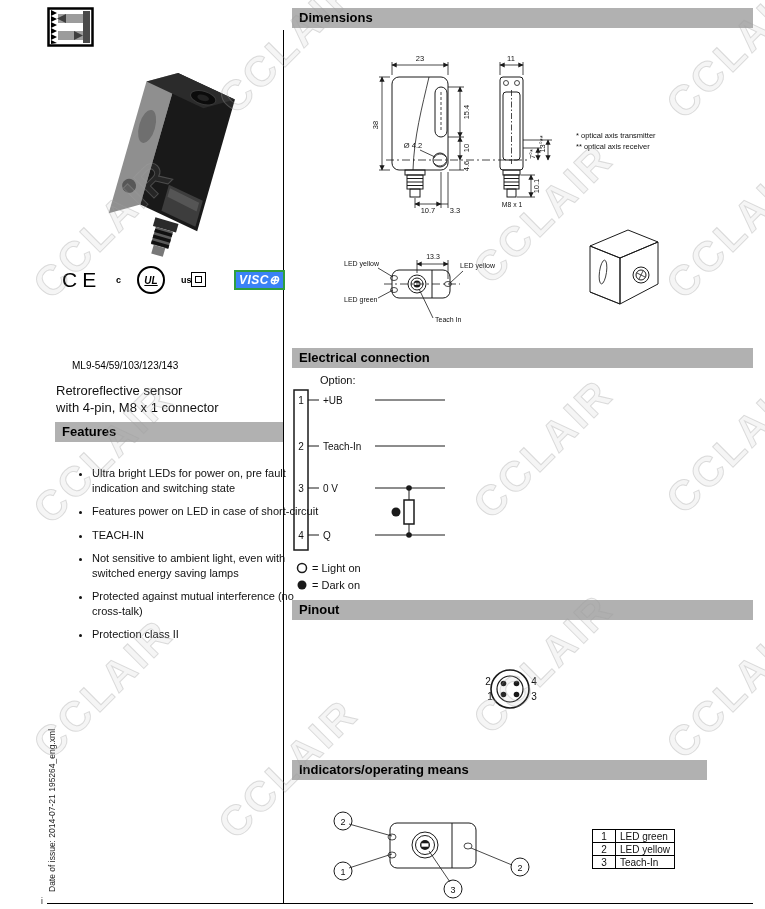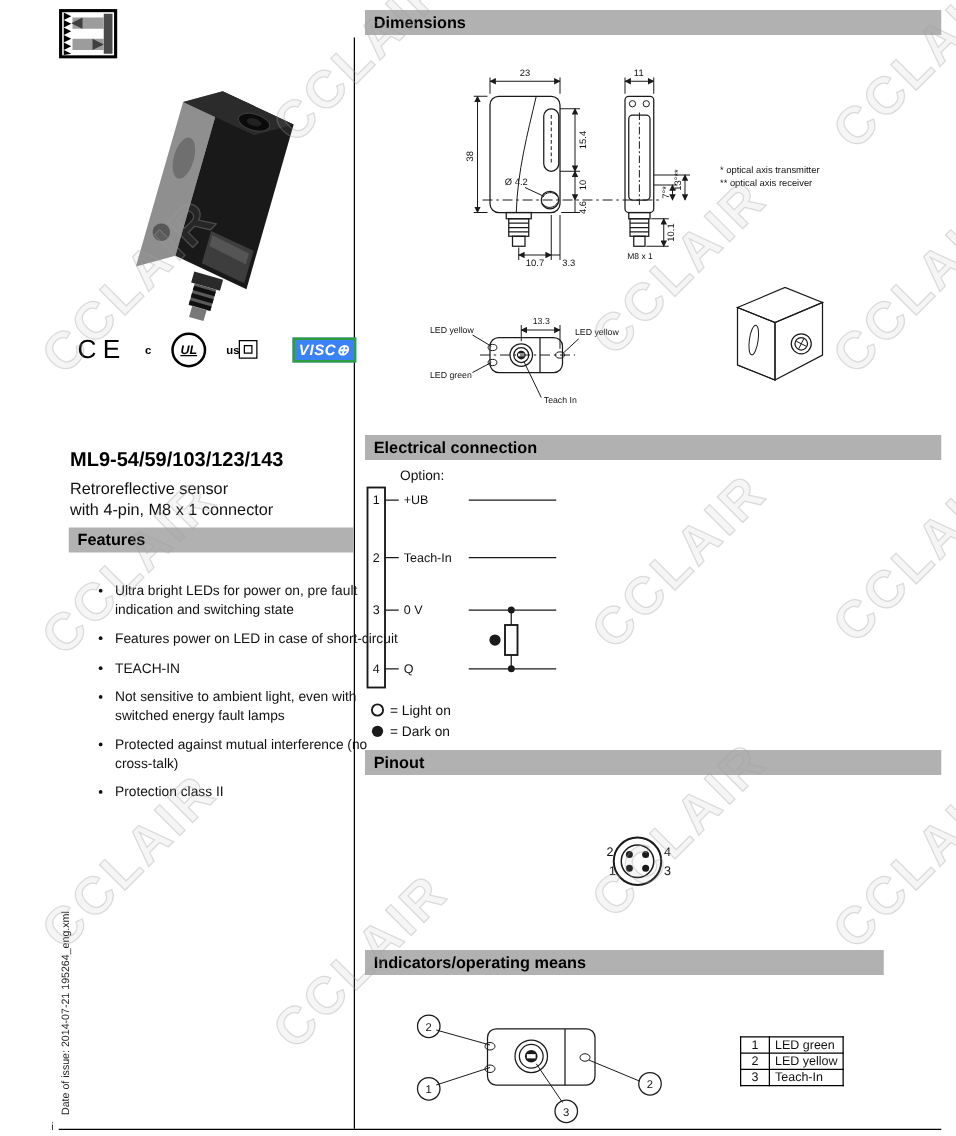--- a/index.html
+++ b/index.html
@@ -5,21 +5,21 @@
   html,body{margin:0;padding:0;background:#fff;}
   body{font-family:"Liberation Sans", sans-serif;}
   .page{position:relative;width:765px;height:909px;background:#fff;overflow:hidden;}
   .bar{position:absolute;background:#b1b1b1;height:20px;line-height:20px;font-weight:bold;
        font-size:13px;padding-left:7px;box-sizing:border-box;color:#000;}
   .vrule{position:absolute;left:283px;top:30px;width:1px;height:873px;background:#000;}
   .hrule{position:absolute;left:47px;top:903px;width:706px;height:1px;background:#000;}
   .wm{position:absolute;font-size:42px;font-weight:bold;letter-spacing:3px;
       color:rgba(160,160,160,0.10);-webkit-text-stroke:1px rgba(160,160,160,0.35);
       transform:rotate(-45deg);pointer-events:none;z-index:5;}
-  .model-number{position:absolute;left:56px;top:360px;font-size:16px;font-weight:bold;}
+  .model-number{position:absolute;left:72px;top:360px;font-size:10px;font-weight:normal;}
   .desc{position:absolute;left:56px;font-size:13px;color:#111;}
   .features-list{position:absolute;left:55px;top:450px;width:230px;font-size:11px;color:#111;
       margin:16px;padding-left:21px;}
   .features-list li{margin-bottom:9px;line-height:1.32;}
   .certs{position:absolute;left:58px;top:264px;width:226px;height:34px;}
   .ce{position:absolute;left:4px;top:4px;font-size:21px;letter-spacing:5px;color:#000;}
   .ulmark{position:absolute;left:58px;top:2px;display:flex;align-items:center;}
   .ulmark .small{font-size:9px;font-weight:bold;}
   .ulmark .circ{width:24px;height:24px;border:2.5px solid #000;border-radius:50%;
       display:flex;align-items:center;justify-content:center;font-size:10px;font-weight:bold;
@@ -110,21 +110,21 @@
 
   <div class="model-number">ML9-54/59/103/123/143</div>
   <div class="desc" style="top:383px">Retroreflective sensor</div>
   <div class="desc" style="top:400px">with 4-pin, M8 x 1 connector</div>
 
   <div class="bar" style="left:55px;top:422px;width:228px">Features</div>
   <ul class="features-list">
     <li>Ultra bright LEDs for power on, pre fault indication and switching state</li>
     <li>Features power on LED in case of short-circuit</li>
     <li>TEACH-IN</li>
-    <li>Not sensitive to ambient light, even with switched energy fault lamps</li>
+    <li>Not sensitive to ambient light, even with switched energy saving lamps</li>
     <li>Protected against mutual interference (no cross-talk)</li>
     <li>Protection class II</li>
   </ul>
 
   <div class="bar" style="left:292px;top:8px;width:461px">Dimensions</div>
   <div class="bar" style="left:292px;top:348px;width:461px">Electrical connection</div>
   <div class="bar" style="left:292px;top:600px;width:461px">Pinout</div>
   <div class="bar" style="left:292px;top:760px;width:415px">Indicators/operating means</div>
 
   <svg style="left:292px;top:32px" width="461" height="314" viewBox="0 0 461 314" font-size="7.5">

